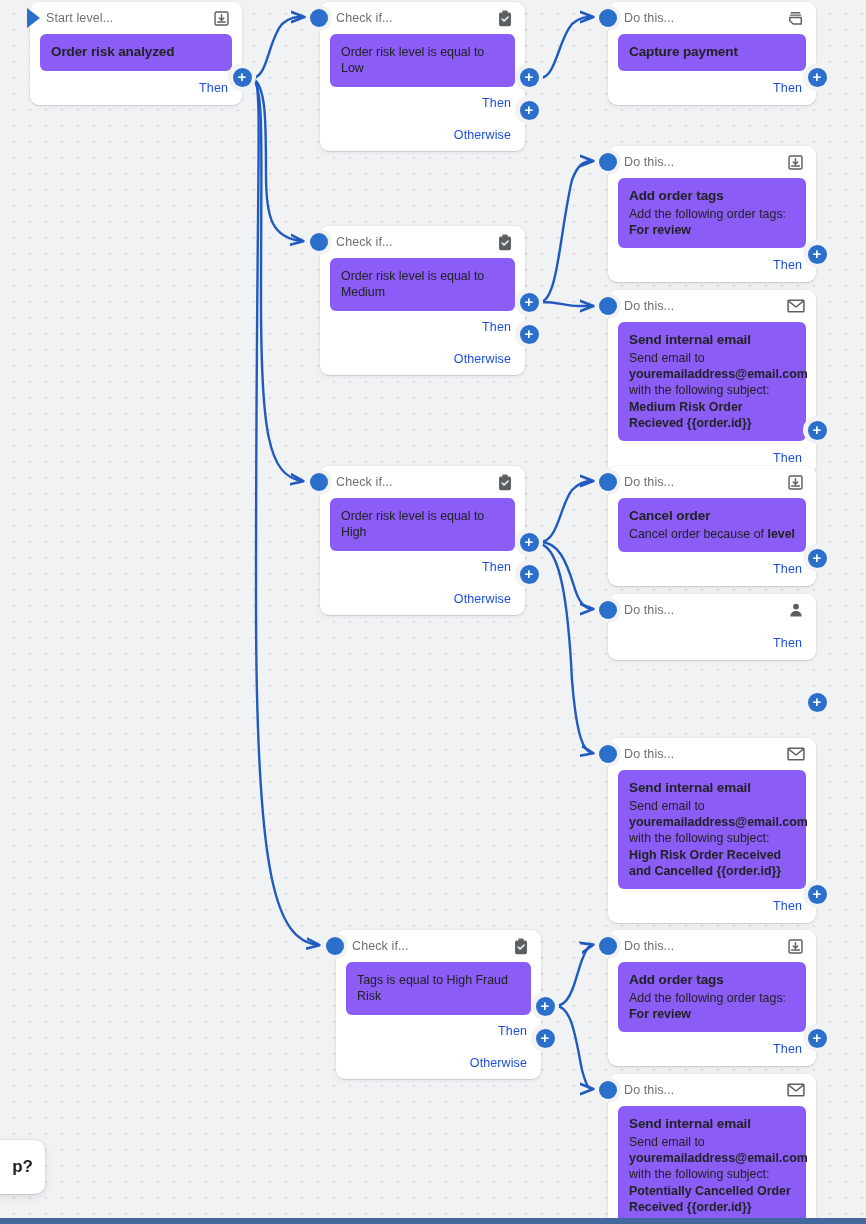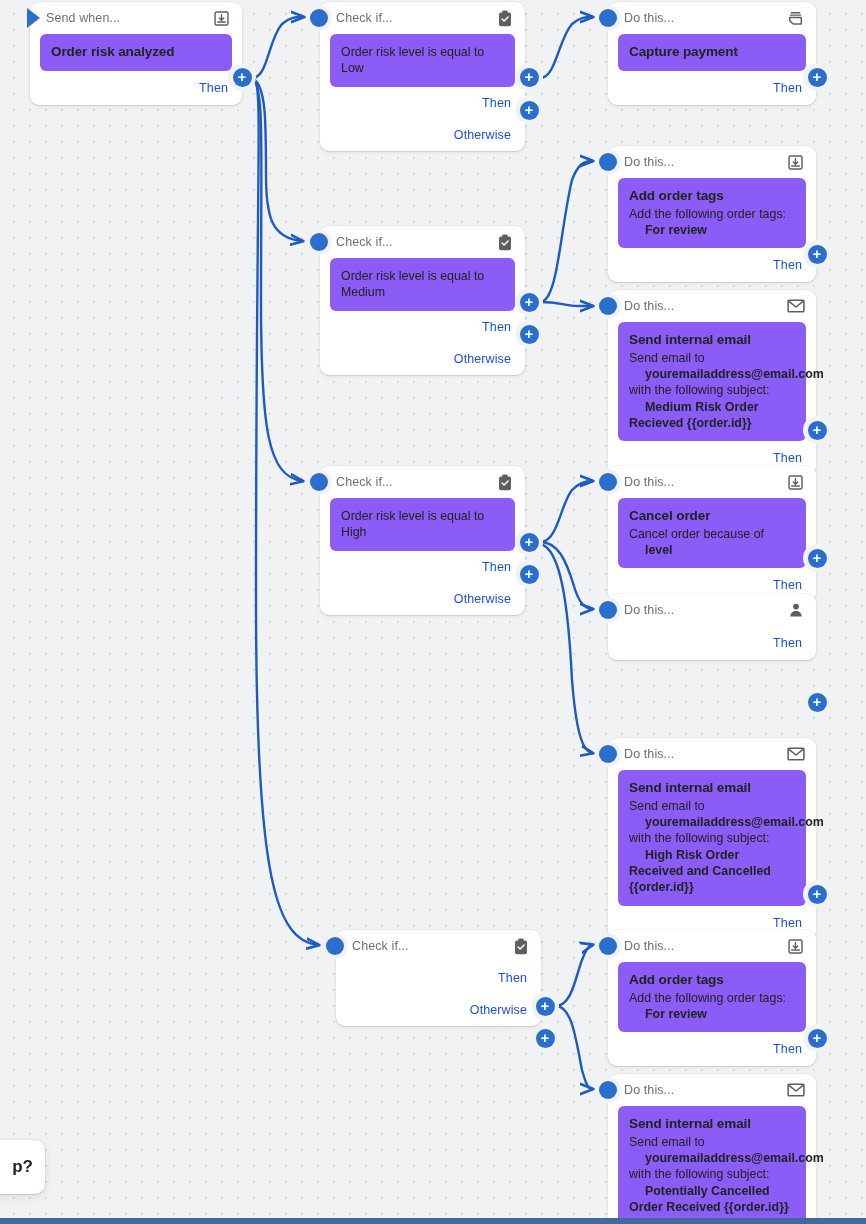--- a/index.html
+++ b/index.html
@@ -63,21 +63,21 @@
     color: #202223;
     line-height: 1.3;
     letter-spacing: -0.1px;
   }
   .body-desc {
     font-size: 12.4px;
     color: #202223;
     line-height: 1.32;
     margin-top: 1px;
   }
-  .body-desc b { font-weight: bold; margin-left: 16px; }
+  .body-desc b { font-weight: bold; }
   .card-foot {
     height: 34px;
     display: flex;
     align-items: center;
     justify-content: flex-end;
     padding-right: 14px;
     position: relative;
   }
   .foot-row {
     height: 32px;
@@ -199,21 +199,21 @@
       <path d="M 541 544 C 560 550 568 600 572 680 C 576 730 582 751 592 753" marker-end="url(#arrow)"></path>
 
       <path d="M 556 1006 C 572 1006 576 975 582 960 C 586 950 588 946 592 945" marker-end="url(#arrow)"></path>
 
       <path d="M 556 1006 C 572 1006 576 1040 582 1070 C 586 1084 588 1089 592 1089" marker-end="url(#arrow)"></path>
     </g>
   </svg>
 
   <div class="card" style="left:30px; top:2px; width:212px;">
     <div class="card-head">
-      <span class="card-kicker">Send when...</span>
+      <span class="card-kicker">Start level...</span>
       <span class="head-icon">
         <svg width="17" height="17" viewBox="0 0 20 20" fill="none" stroke="#5c5f62" stroke-width="1.7" stroke-linecap="round" stroke-linejoin="round">
           <rect x="2.4" y="2.4" width="15.2" height="15.2" rx="1.6"></rect>
           <path d="M10 5.6 v6.2"></path>
           <path d="M7.3 9.3 L10 12 L12.7 9.3"></path>
           <path d="M5.4 14.2 h9.2"></path>
         </svg>
       </span>
     </div>
     <div class="card-body">
@@ -457,20 +457,23 @@
     <div class="card-head">
       <span class="card-kicker">Check if...</span>
       <span class="head-icon">
         <svg width="16" height="17" viewBox="0 0 18 20" fill="#5c5f62">
           <rect x="2" y="3" width="14" height="16" rx="2"></rect>
           <rect x="6" y="0.6" width="6" height="3.6" rx="1"></rect>
           <path d="M5.6 10.6 L7.9 12.9 L12.6 8.2" fill="none" stroke="#ffffff" stroke-width="1.7" stroke-linecap="round" stroke-linejoin="round"></path>
         </svg>
       </span>
     </div>
+    <div class="card-body">
+      <div class="body-desc">Tags is equal to High Fraud Risk</div>
+    </div>
     <div class="foot-row">
       <span class="foot-label">Then</span>
     </div>
     <div class="foot-row">
       <span class="foot-label">Otherwise</span>
     </div>
   </div>
   <div class="node-dot" style="left:322px; top:933px;"></div>
   <div class="plus" style="left:531px; top:992px;">
     <span class="glyph">+</span>

